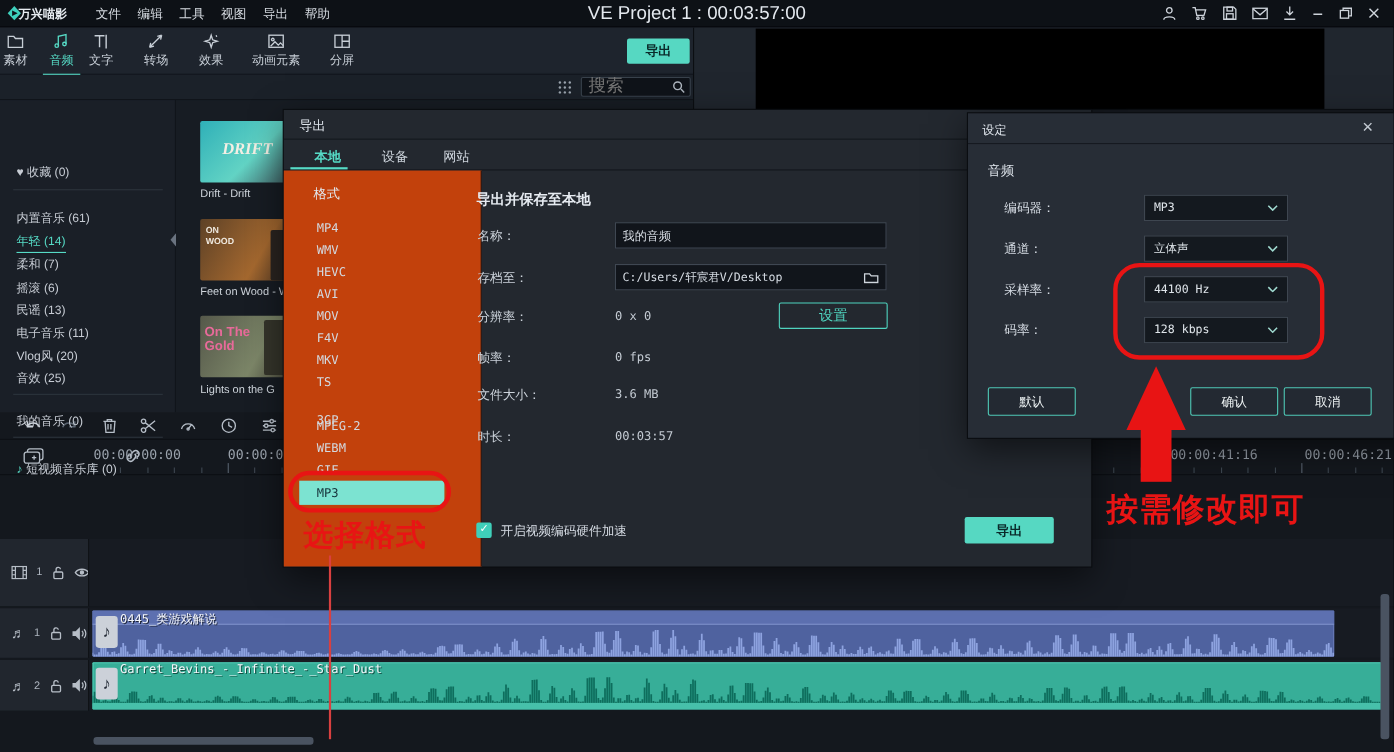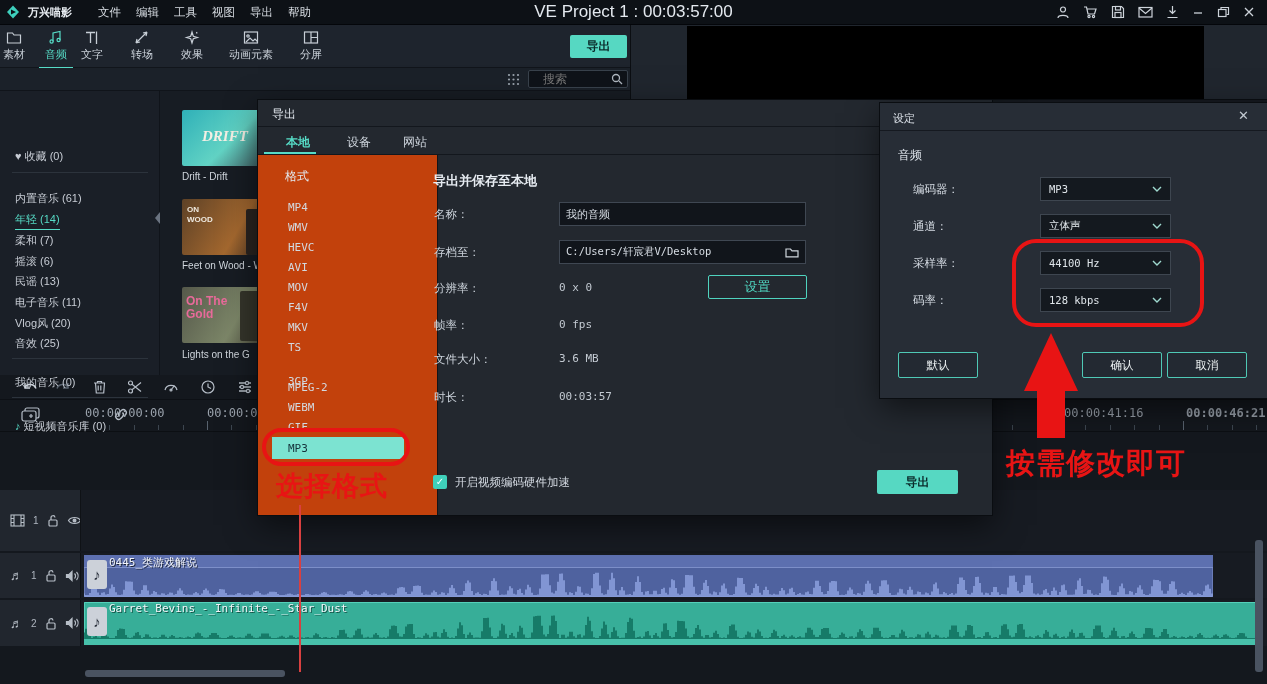--- a/index.html
+++ b/index.html
@@ -23,22 +23,22 @@
   .ribbon{position:absolute;left:0;top:25px;width:630px;height:43px;background:#1e242d;border-bottom:1px solid #11151b;}
   .rtab{position:absolute;top:5px;width:56px;display:flex;flex-direction:column;align-items:center;gap:2px;
         font-size:11px;color:#c9d0d8;cursor:default;}
   .rtab.active{color:#56dbc6;}
   .rtab.active:after{content:"";position:absolute;bottom:-7px;width:34px;height:2px;background:#56dbc6;}
   .exportbtn{position:absolute;left:570px;top:10px;width:57px;height:23px;background:#56d8c2;color:#0a2a2a;
              font-size:12px;font-weight:bold;display:flex;align-items:center;justify-content:center;border-radius:2px;}
   .searchrow{position:absolute;left:0;top:68px;width:630px;height:23px;background:#1b2129;border-bottom:1px solid #10141a;}
   .searchbox{position:absolute;left:528px;top:2px;width:100px;height:18px;background:#0f1319;border:1px solid #39424c;
              border-radius:2px;display:flex;align-items:center;}
-  .searchbox input{flex:1;background:transparent;border:none;outline:none;color:#aeb6bf;font-size:12px;
-                   padding:0 2px 0 14px;width:70px;font-family:inherit;}
+  .searchbox input{flex:1;background:transparent;border:none;outline:none;color:#aeb6bf;font-size:16px;
+                   padding:0 2px 0 6px;width:70px;font-family:inherit;}
   .righttop{position:absolute;left:630px;top:25px;width:637px;height:75px;background:#20262e;
             border-left:1px solid #0b0e12;border-bottom:1px solid #0b0e12;}
   .preview{position:absolute;left:56px;top:1px;width:517px;height:73px;background:#000;}
 
   
   .sidebar{position:absolute;left:0;top:91px;width:160px;height:284px;background:#1a1f27;border-right:1px solid #10141a;}
   .sbitem{position:absolute;left:15px;font-size:11px;color:#c7ccd4;white-space:nowrap;cursor:default;}
   .sbitem.active{color:#56dbc6;}
   .sbdiv{position:absolute;left:12px;width:136px;height:1px;background:#2c333c;}
   .medialist{position:absolute;left:160px;top:91px;width:470px;height:284px;background:#171c23;}
@@ -128,21 +128,21 @@
 
 <div class="app">
 
   <div class="titlebar">
     <span class="abs" style="left:5px;top:4px;">
       <svg width="16" height="16">
           <path d="M2 8 L8 1.5 L14 8 L8 14.5 Z" fill="#3ed0bd"></path>
           <path d="M6 5.5 L11 8 L6 10.5 Z" fill="#0d1116"></path>
         </svg>
     </span>
-    <span class="appname" style="margin-left:28px;">万兴喵影</span>
+    <span class="appname" style="margin-left:17px;">万兴喵影</span>
     <div class="menus">
       <span>文件</span>
       <span>编辑</span>
       <span>工具</span>
       <span>视图</span>
       <span>导出</span>
       <span>帮助</span>
     </div>
     <span class="wintitle">VE Project 1 : 00:03:57:00</span>
     <div class="winicons">
@@ -399,21 +399,21 @@
       <span class="tool" style="left:112px;top:6px;">
           <svg width="18" height="15" fill="none" stroke="#b6bec8" stroke-width="1.4">
             <path d="M7.5 9.5 a3 3 0 0 1 0-4.2 l2-2 a3 3 0 0 1 4.2 4.2 l-1.2 1.2"></path>
             <path d="M10.5 5.5 a3 3 0 0 1 0 4.2 l-2 2 a3 3 0 0 1 -4.2 -4.2 l1.2 -1.2"></path>
           </svg>
         </span>
       <span class="rlabel mono" style="left:85px;">00:00:00:00</span>
       <span class="rlabel mono" style="left:207px;">00:00:05:05</span>
       <span class="rlabel mono" style="left:976px;">1</span>
       <span class="rlabel mono" style="left:1064px;">00:00:41:16</span>
-      <span class="rlabel mono" style="left:1186px;font-weight:bold;">00:00:46:21</span>
+      <span class="rlabel mono" style="left:1186px;">00:00:46:21</span>
       <div id="ticks">
           <div style="position: absolute; bottom: 0px; left: 5px; width: 1px; height: 9px; background: rgb(88, 98, 110);"></div>
           <div style="position: absolute; bottom: 0px; left: 29.4px; width: 1px; height: 5px; background: rgb(61, 70, 80);"></div>
           <div style="position: absolute; bottom: 0px; left: 53.8px; width: 1px; height: 5px; background: rgb(61, 70, 80);"></div>
           <div style="position: absolute; bottom: 0px; left: 78.2px; width: 1px; height: 5px; background: rgb(61, 70, 80);"></div>
           <div style="position: absolute; bottom: 0px; left: 102.6px; width: 1px; height: 5px; background: rgb(61, 70, 80);"></div>
           <div style="position: absolute; bottom: 0px; left: 127px; width: 1px; height: 9px; background: rgb(88, 98, 110);"></div>
           <div style="position: absolute; bottom: 0px; left: 151.4px; width: 1px; height: 5px; background: rgb(61, 70, 80);"></div>
           <div style="position: absolute; bottom: 0px; left: 175.8px; width: 1px; height: 5px; background: rgb(61, 70, 80);"></div>
           <div style="position: absolute; bottom: 0px; left: 200.2px; width: 1px; height: 5px; background: rgb(61, 70, 80);"></div>

